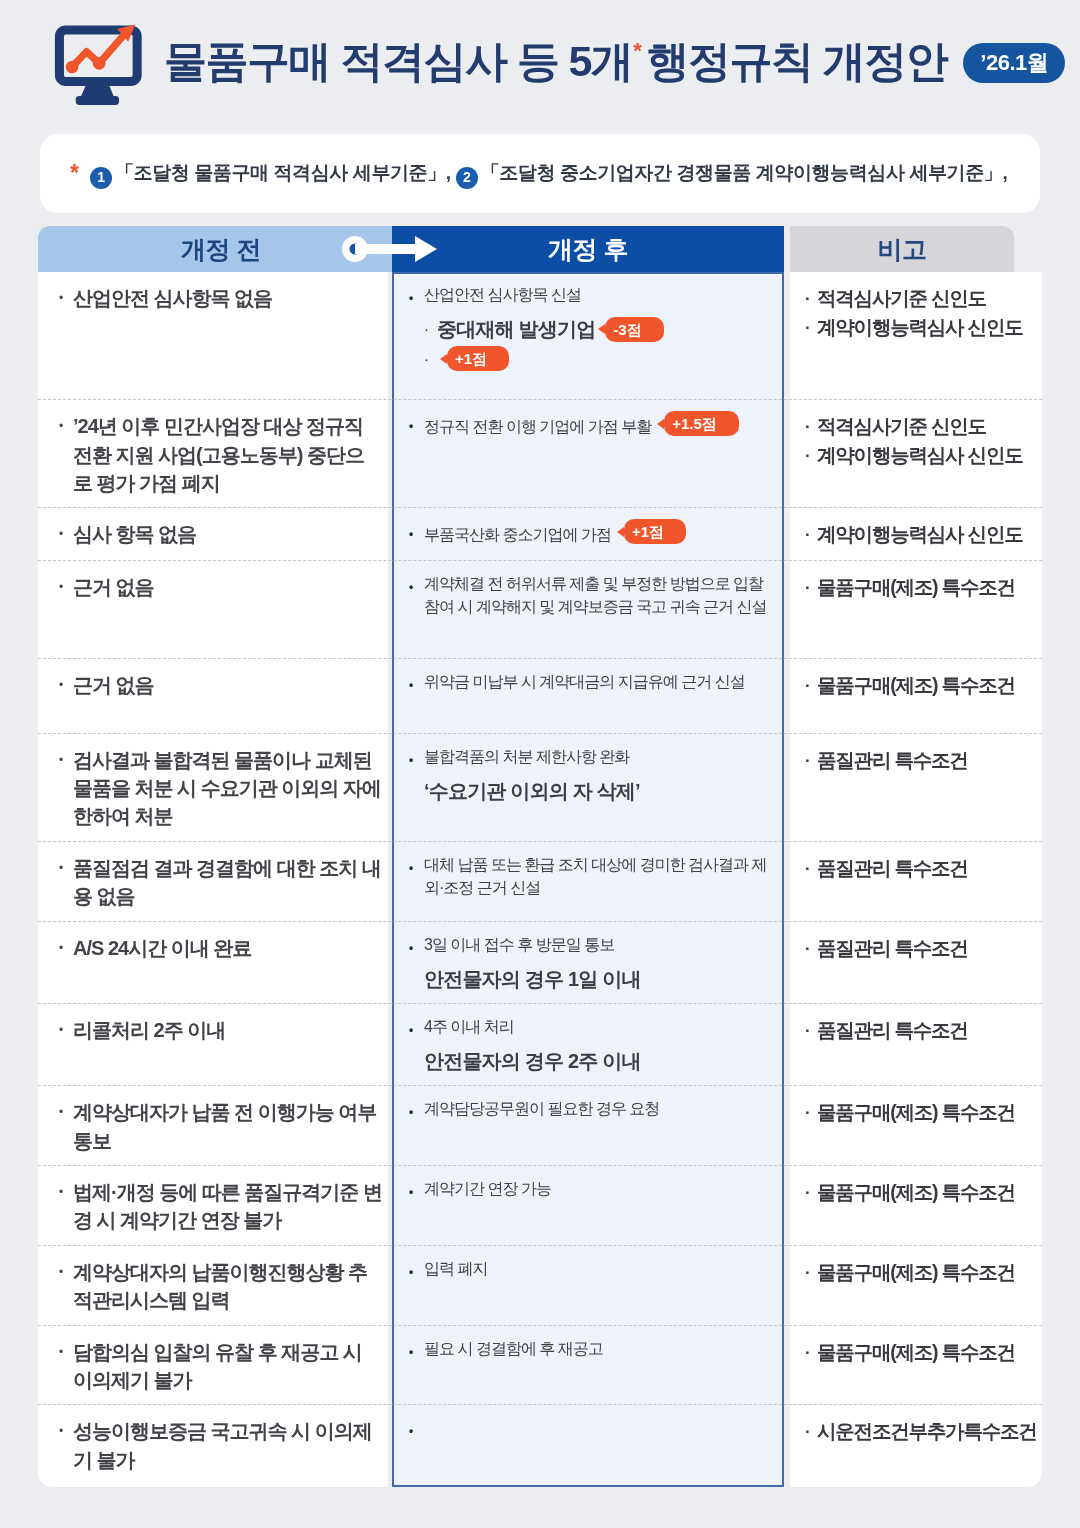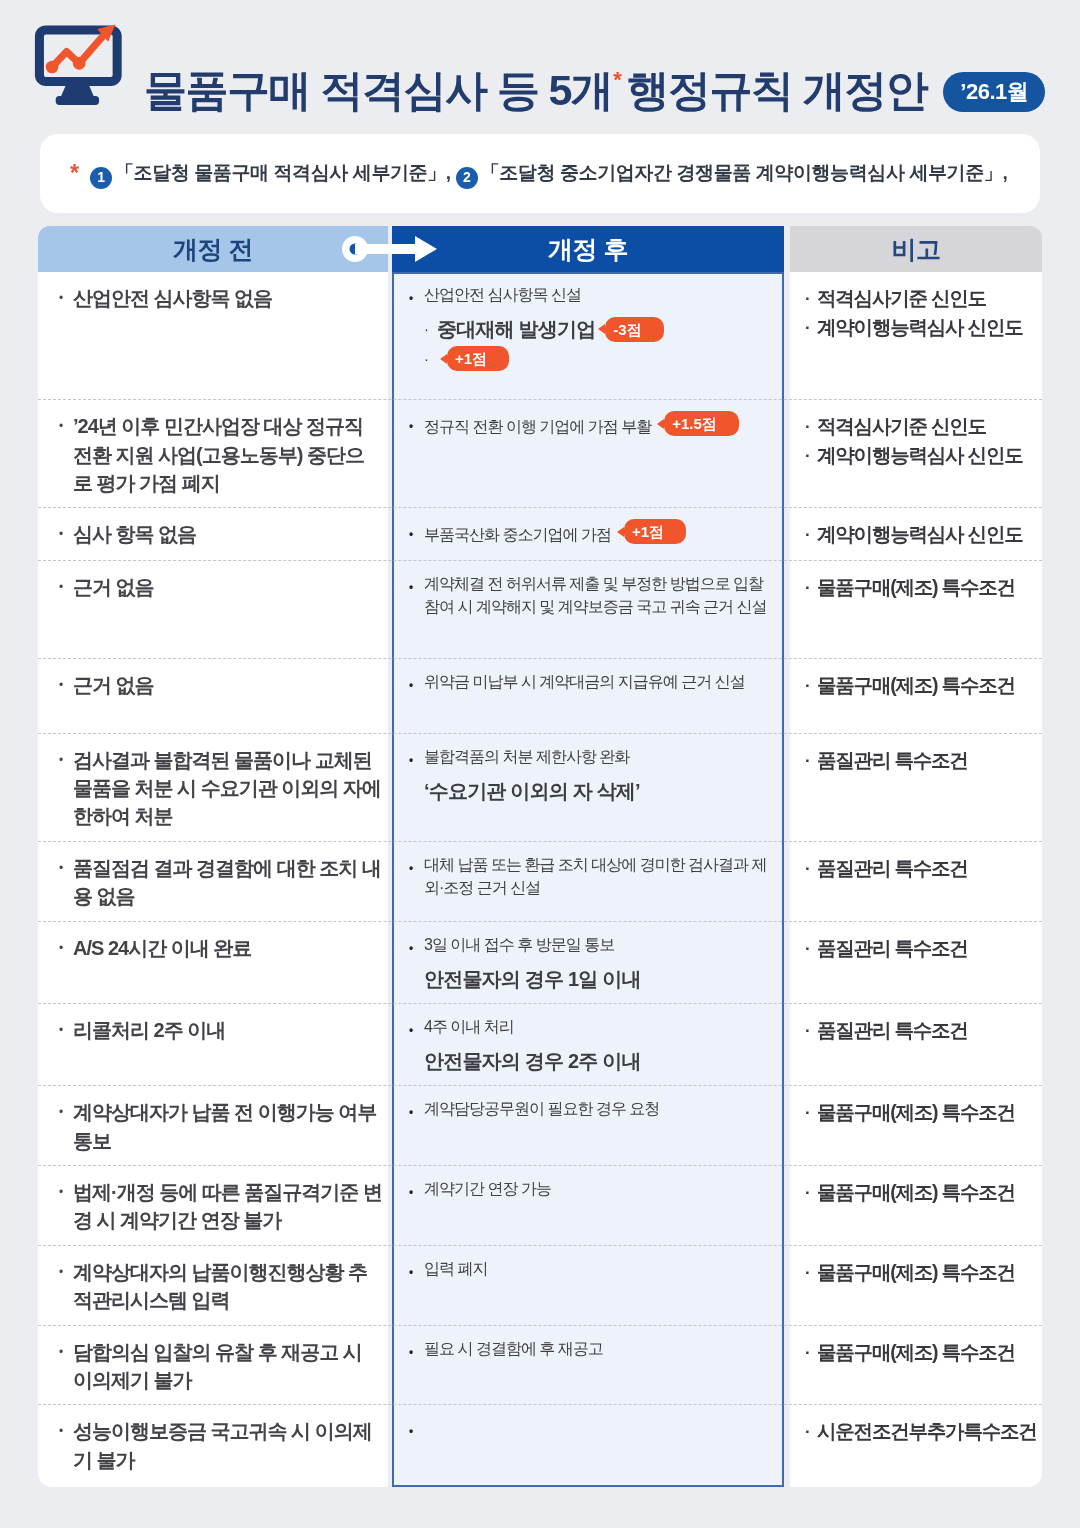--- a/index.html
+++ b/index.html
@@ -3,44 +3,44 @@
 <meta charset="utf-8">
 <style>
   html,body{margin:0;padding:0;}
   body{
     width:1080px;height:1528px;overflow:hidden;
     background:#ecedf1;
     font-family:"Liberation Sans","DejaVu Sans",sans-serif;
     -webkit-font-smoothing:antialiased;
   }
   
-  .top{display:flex;align-items:flex-end;padding:20px 0 0 34px;}
+  .top{display:flex;align-items:flex-start;padding:20px 0 0 54px;}
   .monitor-icon{width:94px;height:94px;flex:none;}
   .title{margin:18px 0 0 16px;font-size:43px;color:#223c6d;letter-spacing:-1.5px;white-space:nowrap;line-height:1.1;}
   .title .reg{font-weight:600;margin-right:10px;}
   .title .strong{font-weight:900;}
   .title .star{color:#e8542f;font-size:22px;font-weight:900;vertical-align:18px;margin:0 6px 0 1px;}
   .date-badge{display:inline-block;background:#15559f;color:#fff;font-size:22px;font-weight:700;
     padding:8px 17px;border-radius:999px;margin-left:16px;vertical-align:6px;letter-spacing:-0.5px;}
   
   .footnote{background:#fff;border-radius:18px;margin:20px 40px 0;padding:21px 24px 23px 22px;display:flex;}
   .fn-star{color:#e8542f;font-weight:700;font-size:23px;margin:5px 10px 0 8px;flex:none;}
   .fn-line{font-size:19px;color:#333a47;line-height:1.85;letter-spacing:-0.4px;font-weight:600;}
   .fn-item{margin-right:4px;}
   .fn-num{display:inline-flex;width:22px;height:22px;border-radius:50%;background:#1a5dac;color:#fff;
     font-size:14px;font-weight:700;align-items:center;justify-content:center;margin:0 3px 0 1px;vertical-align:-3px;}
   .fn-num.dark{background:#1b2f55;}
   
   .table{margin:13px 38px 0;width:1004px;position:relative;}
   .thead{position:relative;height:46px;}
   .th{position:absolute;top:0;height:46px;display:flex;align-items:center;justify-content:center;
     font-size:25px;font-weight:800;letter-spacing:-0.5px;}
-  .th-before{left:0;width:350px;background:#a6c6e9;color:#1c457e;border-radius:12px 0 0 0;}
+  .th-before{left:0;width:350px;background:#a6c6e9;color:#1c457e;border-radius:12px 0 0 0;padding-left:8px;}
   .th-after{left:354px;width:392px;background:#0c4da6;color:#ffffff;}
-  .th-remark{left:752px;width:252px;background:#d6d6da;color:#26477d;border-radius:0 12px 0 0;}
+  .th-remark{left:752px;width:224px;background:#d6d6da;color:#26477d;border-radius:0 12px 0 0;}
   .arrow-svg{position:absolute;left:302px;top:7px;width:100px;height:32px;z-index:3;}
   .tbody{position:relative;}
   .bg{position:absolute;top:0;bottom:0;z-index:0;}
   .bg-before{left:0;width:350px;background:#fff;border-radius:0 0 0 14px;}
   .bg-after{left:354px;width:392px;background:#eef3fb;border:2px solid #416aab;box-sizing:border-box;}
   .bg-remark{left:752px;width:252px;background:#fff;border-radius:0 0 14px 0;}
   .rows{position:relative;z-index:1;}
   .row{display:grid;grid-template-columns:350px 4px 392px 6px 252px;box-sizing:border-box;}
   .row + .row{border-top:1px dashed #c3c5cb;}
   .rows .row:nth-child(1){min-height:127px}

